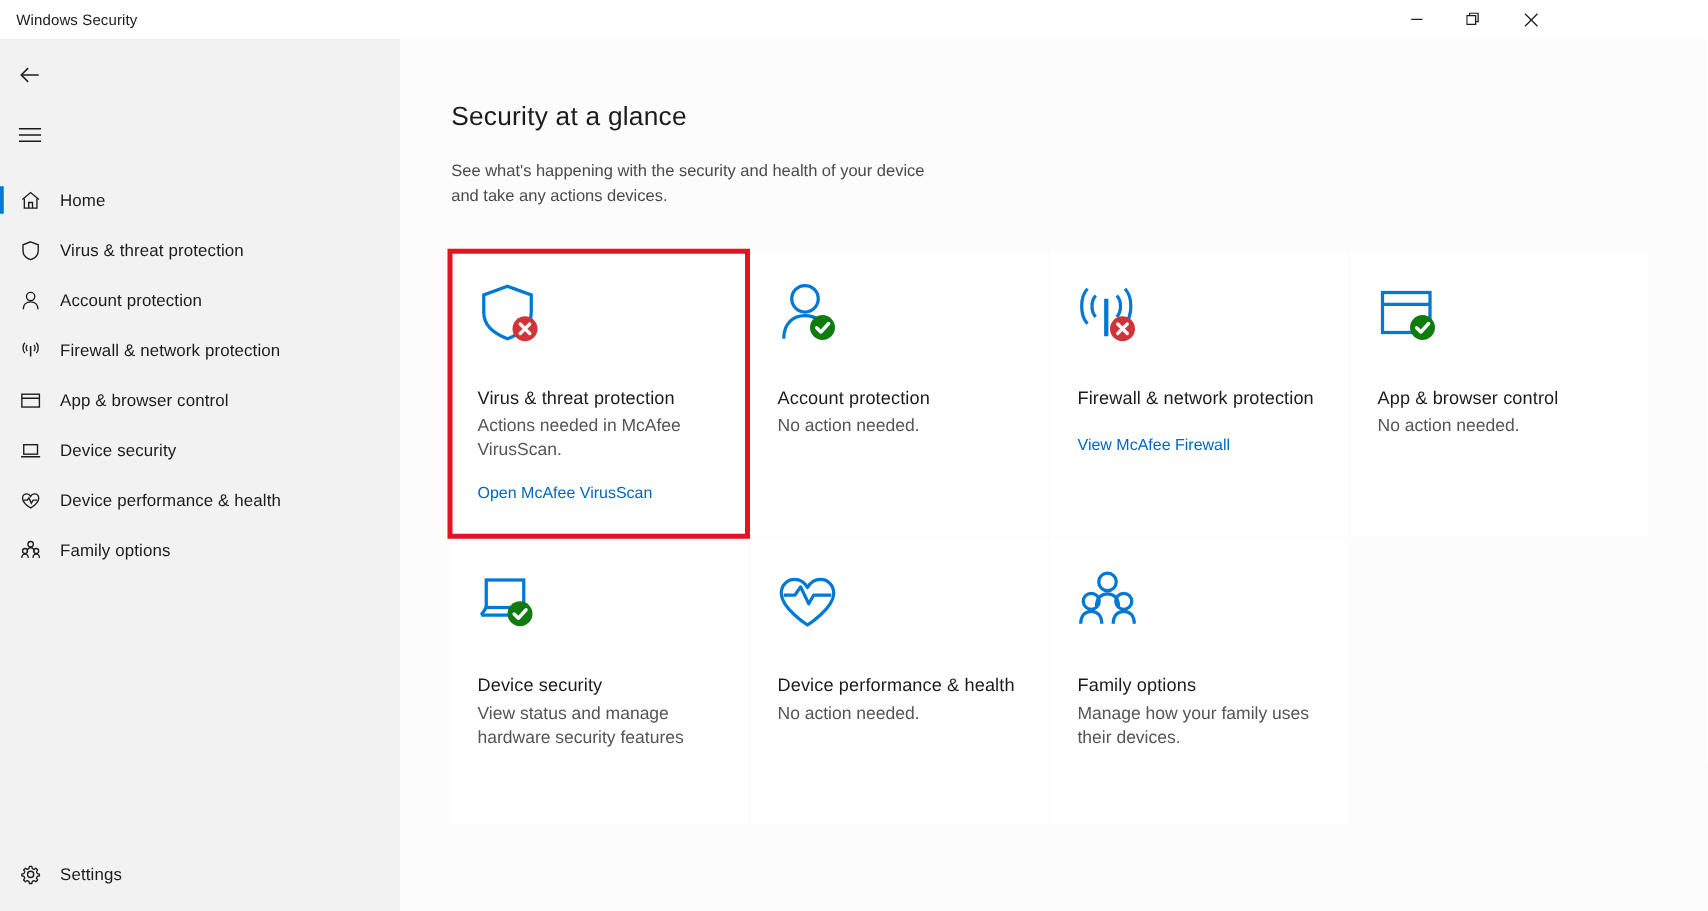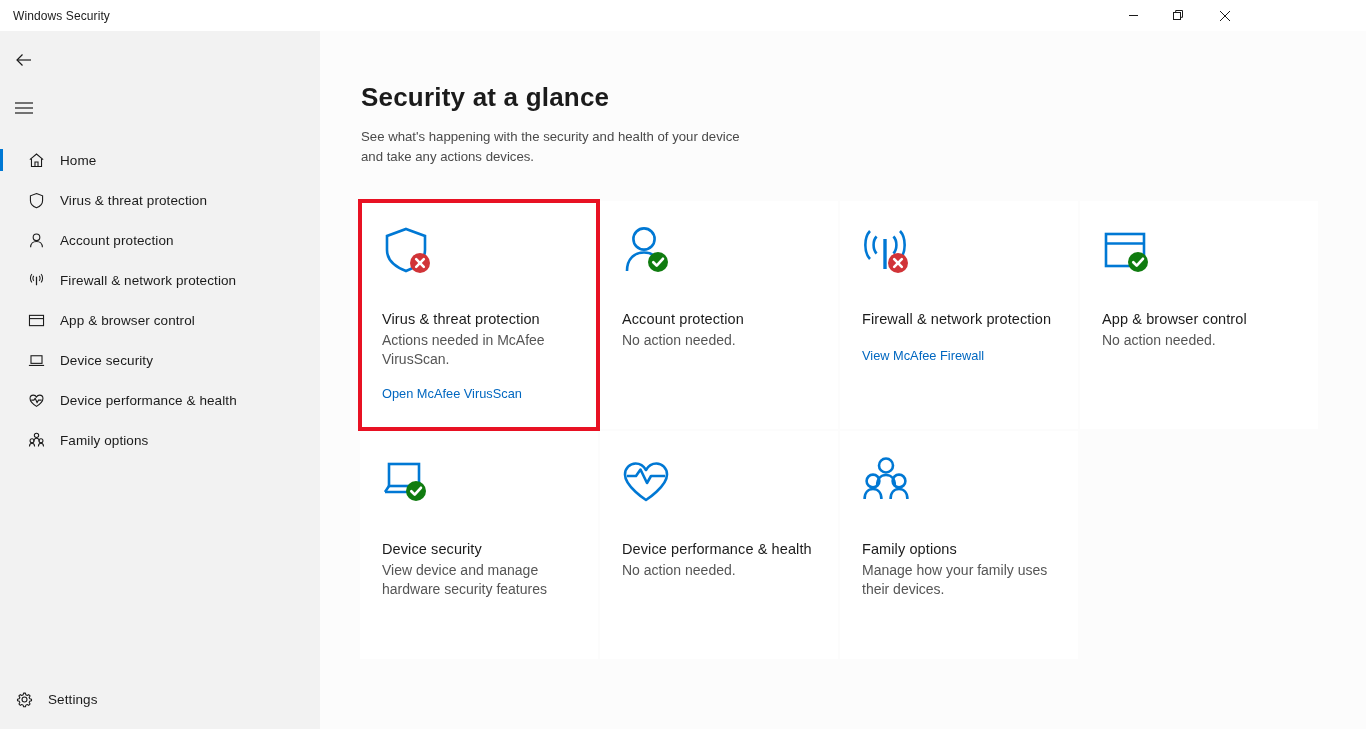--- a/index.html
+++ b/index.html
@@ -51,21 +51,21 @@
   .side-top { padding-top: 9px; }
   .icon-btn {
     width: 48px; height: 40px;
     display: flex; align-items: center; justify-content: center;
     color: #1b1b1b;
   }
   .nav { margin-top: 12px; }
   .nav-item {
     position: relative;
     height: 40px; display: flex; align-items: center;
-    padding-left: 12px;
+    padding-left: 0;
     color: #1b1b1b;
   }
   .nav-item .sel {
     position: absolute; left: 0; top: 9px;
     width: 3px; height: 22px; background: #0078d4;
     display: none;
   }
   .nav-item.selected .sel { display: block; }
   .nav-ico {
     width: 48px; min-width: 48px;
@@ -80,21 +80,21 @@
 
   
   .content {
     position: absolute; top: 31px; left: 320px;
     width: 1046px; height: 698px;
     background: #fcfcfc;
     overflow: hidden;
   }
   .page-title {
     position: absolute; left: 41px; top: 51px;
-    font-size: 26px; font-weight: 700; color: #1b1b1b;
+    font-size: 21px; font-weight: 400; color: #1b1b1b;
     letter-spacing: .2px;
   }
   .page-sub {
     position: absolute; left: 41px; top: 96px;
     width: 400px;
     font-size: 13.2px; line-height: 20px; color: #4a4a4a;
   }
 
   .grid {
     position: absolute; left: 40px; top: 170px;
@@ -354,21 +354,21 @@
           <svg width="52" height="56" viewBox="0 0 52 56">
             <rect x="7" y="9" width="30" height="22" fill="none" stroke="#0078d4" stroke-width="2.6"></rect>
             <polyline points="3,37 41,37" fill="none" stroke="#0078d4" stroke-width="2.6"></polyline>
             <line x1="7" y1="31" x2="3" y2="37" stroke="#0078d4" stroke-width="2.6"></line>
             <line x1="37" y1="31" x2="41" y2="37" stroke="#0078d4" stroke-width="2.6"></line>
             <circle cx="34" cy="36" r="10" fill="#107c10"></circle>
             <polyline points="29.3,36.2 32.7,39.6 38.9,32.8" fill="none" stroke="#fff" stroke-width="2.7" stroke-linecap="round" stroke-linejoin="round"></polyline>
           </svg>
         </div>
         <div class="card-title">Device security</div>
-        <div class="card-desc">View device and manage hardware security features</div>
+        <div class="card-desc">View status and manage hardware security features</div>
       </div>
 
       <div class="card row2">
         <div class="card-icon">
           <svg width="52" height="56" viewBox="0 0 52 56">
             <path d="M24 45 C24 45 3 31.5 3 19.5 C3 13.2 7.8 8.5 13.6 8.5 C18.2 8.5 21.9 11.3 24 15 C26.1 11.3 29.8 8.5 34.4 8.5 C40.2 8.5 45 13.2 45 19.5 C45 31.5 24 45 24 45 Z" fill="none" stroke="#0078d4" stroke-width="2.6" stroke-linejoin="round"></path>
             <polyline points="5,21 14,21 18.5,14.5 25,28 29,21 43,21" fill="none" stroke="#0078d4" stroke-width="2.6" stroke-linejoin="round"></polyline>
           </svg>
         </div>
         <div class="card-title">Device performance &amp; health</div>

